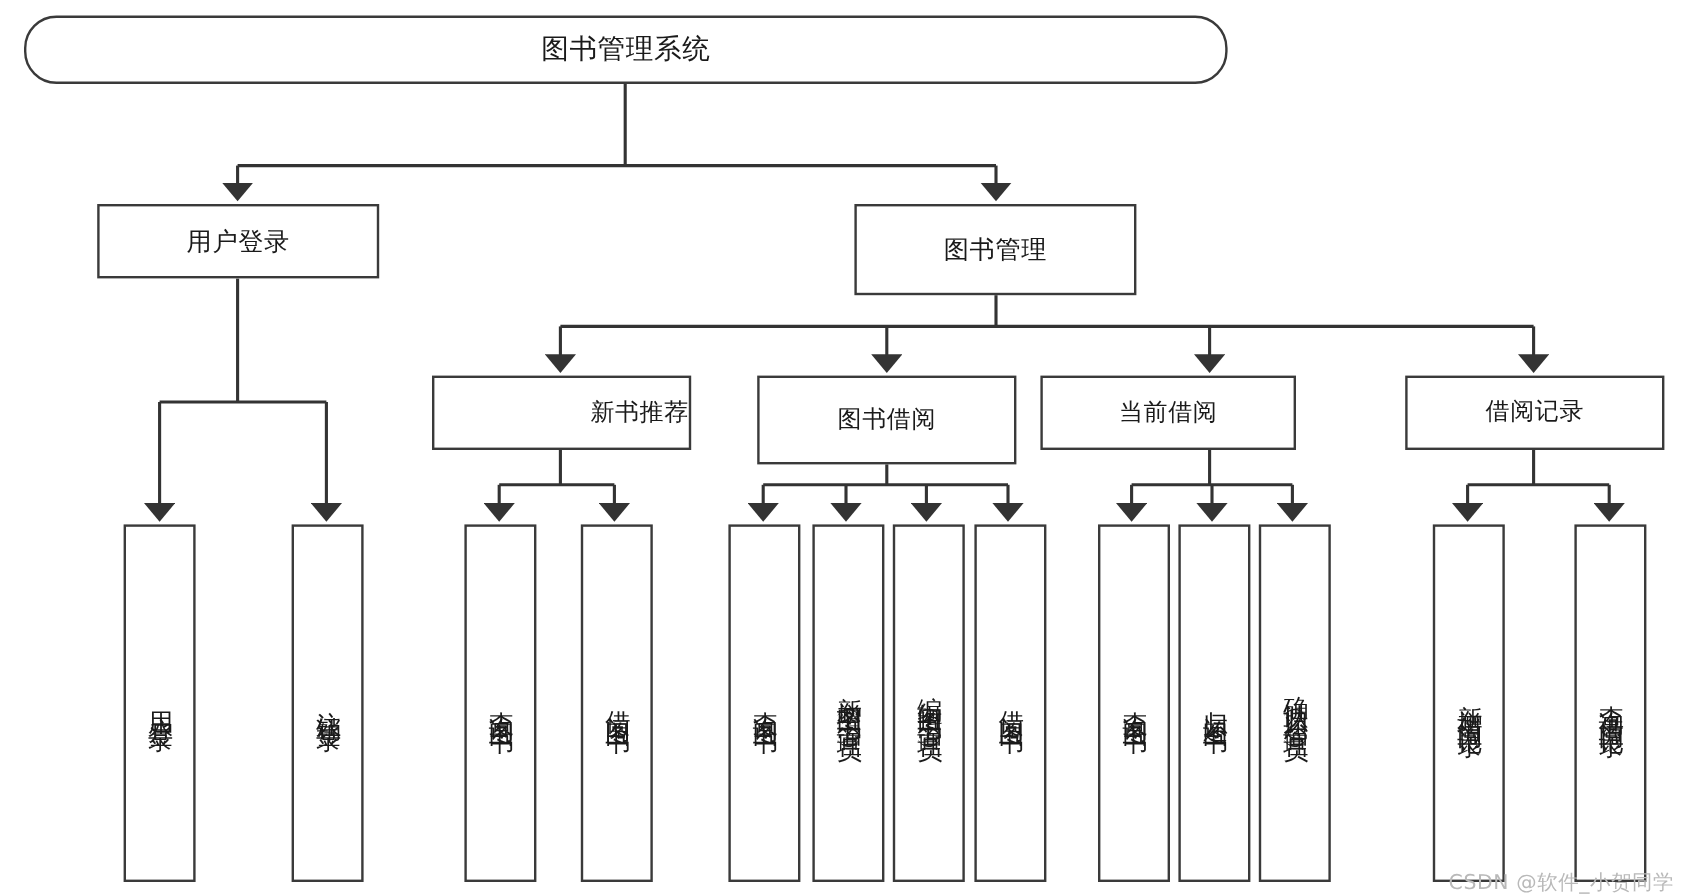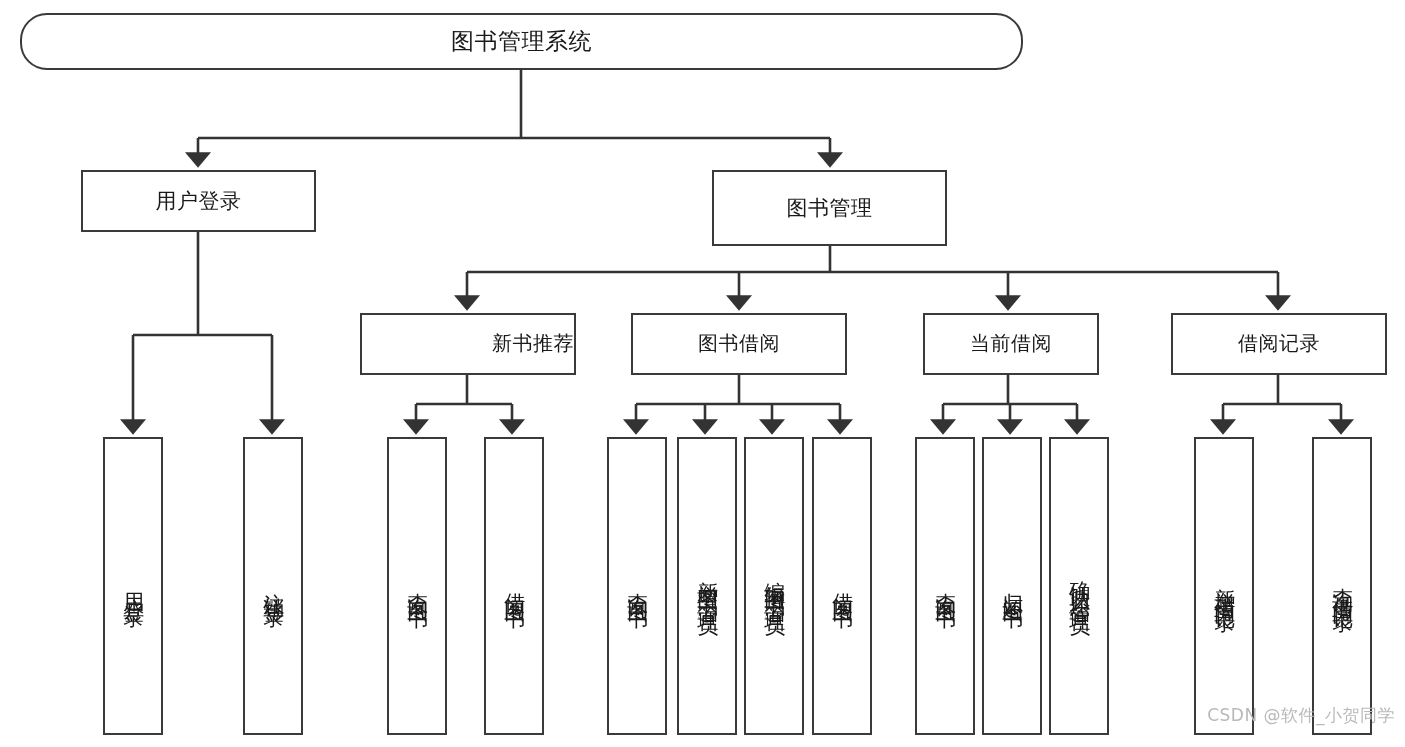--- a/index.html
+++ b/index.html
@@ -48,21 +48,21 @@
     text-orientation:upright;
     font-size:21px;
     line-height:1.22;
     letter-spacing:5px;
     white-space:nowrap;
   }
 
   
   #watermark{
     position:absolute;
-    right:10px;bottom:20px;
+    right:10px;bottom:0;
     font-size:17px;
     color:#b9b9b9;
     z-index:9;
     letter-spacing:.5px;
     white-space:nowrap;
     pointer-events:none;
   }
 </style>
 </head>
 <body>
@@ -128,25 +128,25 @@
   </div>
 
   <div class="node h2" style="left:712px;top:170px;width:235px;height:76px;">
     <span class="label">图书管理</span>
   </div>
 
   <div class="node h3" style="left:360px;top:313px;width:216px;height:62px;justify-content:flex-end;">
     <span class="label">新书推荐</span>
   </div>
 
-  <div class="node h3" style="left:631px;top:313px;width:216px;height:62px;">
+  <div class="node h3" style="left:631px;top:313px;width:216px;height:74px;">
     <span class="label">图书借阅</span>
   </div>
 
-  <div class="node h3" style="left:923px;top:313px;width:176px;height:62px;">
+  <div class="node h3" style="left:867px;top:313px;width:213px;height:62px;">
     <span class="label">当前借阅</span>
   </div>
 
   <div class="node h3" style="left:1171px;top:313px;width:216px;height:62px;font-family:Liberation Serif, serif;">
     <span class="label">借阅记录</span>
   </div>
 
   <div class="node leaf" style="left:103px;top:437px;width:60px;height:298px;">
     <span class="label">用户登录</span>
   </div>

